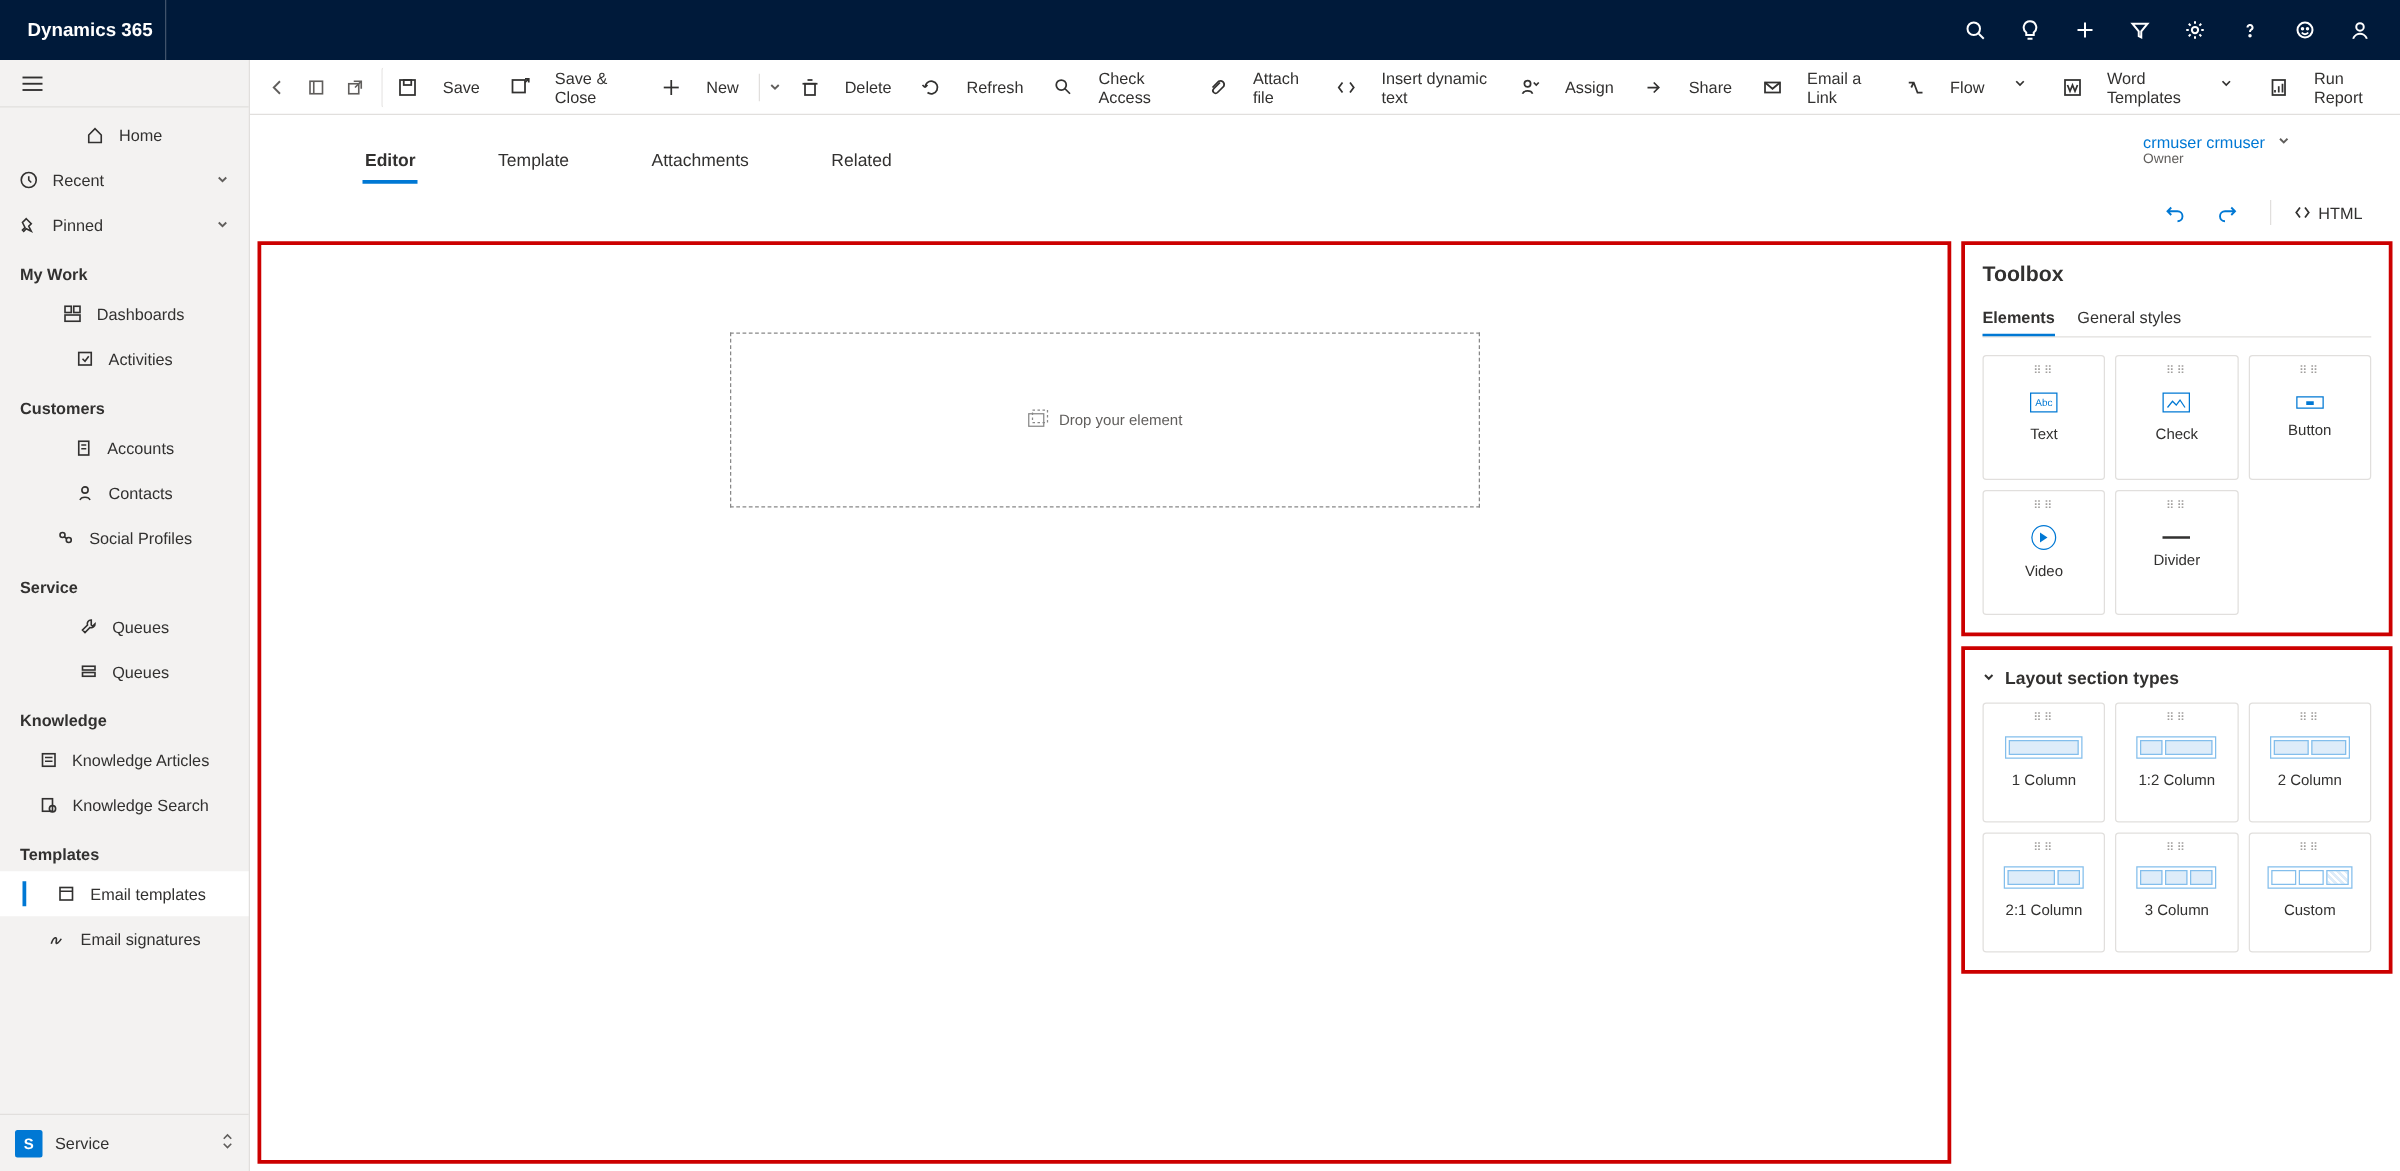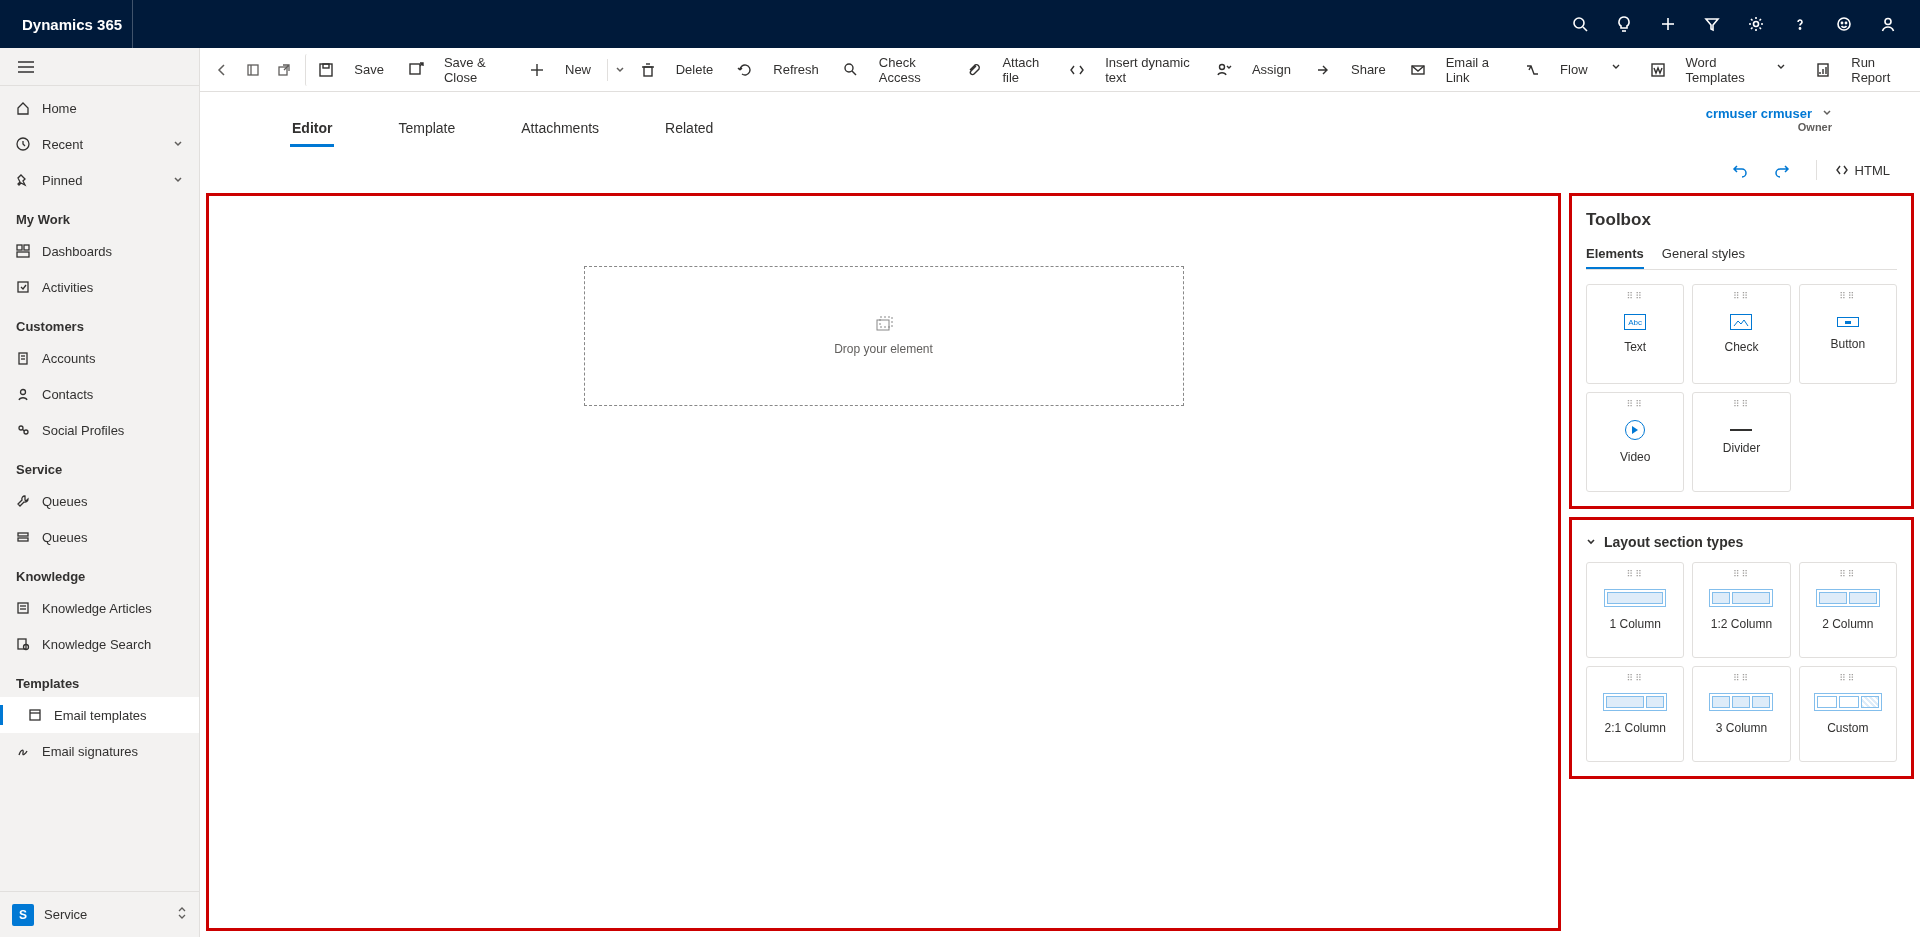--- a/index.html
+++ b/index.html
@@ -13,62 +13,62 @@
 .topbar-icons .ticon { width: 40px; height: 48px; display:flex; align-items:center; justify-content:center; cursor:pointer; }
 .topbar-icons .ticon svg { stroke:#fff; fill:none; stroke-width:1.6; }
 
 
 .layout { display: flex; height: calc(937px - 48px); }
 
 
 .leftnav { width: 200px; background: #f3f2f1; border-right: 1px solid #e1dfdd; display:flex; flex-direction:column; }
 .hamburger { height: 38px; display:flex; align-items:center; padding-left:18px; border-bottom:1px solid #e1dfdd;}
 .nav-scroll { flex:1; overflow:hidden; padding-top:4px; }
-.nav-item { display:flex; align-items:center; height: 36px; padding: 0 16px; cursor:pointer; gap:12px; font-size:13px; color:#323130; }
+.nav-item { display:flex; align-items:center; height: 36px; padding: 0 16px; cursor:pointer; gap:12px; font-size:13px; color:#323130;justify-content:center; }
 .nav-item.selected { background: #fff; }
 .nav-item.selected::before { content:""; width:3px; height:20px; background:#0078d4; margin-left:-16px; margin-right:13px; }
 .nav-item .chev { margin-left:auto; }
 .nav-group { font-size:13px; font-weight:600; padding: 14px 16px 6px; color:#323130; }
 .area-picker { height: 46px; border-top:1px solid #e1dfdd; display:flex; align-items:center; padding:0 12px; gap:10px; }
 .area-badge { width:22px; height:22px; background:#0078d4; color:#fff; display:flex; align-items:center; justify-content:center; font-size:12px; border-radius:2px; font-weight:600; }
 .area-picker .updown { margin-left:auto; }
 
 
 .main { flex:1; display:flex; flex-direction:column; }
 .cmdbar { height:44px; border-bottom:1px solid #e1dfdd; display:flex; align-items:center; padding:0 8px; gap:4px; font-size:13px; }
 .cmd { display:flex; align-items:center; gap:20px; height:32px; padding:0 10px; cursor:pointer; border-radius:2px; }
 .cmd svg { width:16px; height:16px; stroke:#323130; fill:none; stroke-width:1.4; }
 .cmd.sep { border-left:1px solid #e1dfdd; margin-left:4px; padding-left:12px; }
 .iconbtn { width:32px; height:32px; display:flex; align-items:center; justify-content:center; cursor:pointer; border-radius:2px; }
 .caret { width:14px; display:flex; align-items:center; justify-content:center; }
 
 
 .record-header { display:flex; align-items:flex-start; padding: 14px 28px 0 28px; }
 .rec-title { font-size:14px; font-weight:400; color:#323130; padding:8px 0 4px 60px; }
-.owner-block { margin-left:auto; text-align:right; padding-right:60px;font-weight:bold; }
+.owner-block { margin-left:auto; text-align:left; padding-right:60px; }
 .owner-link { color:#0078d4; font-size:13px; }
 .owner-label { font-size:11px; color:#605e5c; }
 .owner-row { display:flex; align-items:center; gap:10px; }
 
 
 .tabs { display:flex; gap:22px; padding: 6px 0 0 28px; border-bottom: none; margin-left: -6px;}
 .tab { padding: 8px 2px; font-size:14px; cursor:pointer; color:#323130;margin-left:40px; }
 .tab.active { font-weight:600; border-bottom:3px solid #0078d4; }
 
 
 .editor-actions { height:46px; display:flex; align-items:center; justify-content:flex-end; padding-right:30px; gap:14px; border-bottom: none;}
 .editor-actions .sep { width:1px; height:20px; background:#e1dfdd; margin:0 4px;}
 .html-btn { display:flex; align-items:center; gap:6px; font-size:13px; color:#323130; cursor:pointer;}
 .undo-redo { display:flex; gap:10px;}
 .undo-redo svg { stroke:#0078d4; }
 
 
 .workspace { flex:1; display:flex; padding: 0 6px 6px 6px; gap:8px; }
 .canvas-wrap { flex:1; border:3px solid #c00; padding: 0; position:relative; background:#fff; }
-.dropzone { width:600px; height:140px; border:1px dashed #888; margin: 70px auto 0; display:flex; flex-direction:column; align-items:center; justify-content:center; gap:8px; color:#605e5c; font-size:12px; }
+.dropzone { width:600px; height:140px; border:1px dashed #888; margin: 70px auto 0; display:flex; flex-direction:row; align-items:center; justify-content:center; gap:8px; color:#605e5c; font-size:12px; }
 .dropzone svg { width:18px; height:18px; stroke:#888; fill:none; }
 
 .side-panels { width:345px; display:flex; flex-direction:column; gap:8px; }
 .panel { border:3px solid #c00; background:#fff; padding:14px 14px; }
 .panel h3 { font-size:17px; font-weight:600; margin-bottom:10px; }
 .panel-tabs { display:flex; gap:18px; border-bottom:1px solid #e1dfdd; margin-bottom:14px; }
 .panel-tab { padding:6px 0; font-size:13px; cursor:pointer; }
 .panel-tab.active { font-weight:600; border-bottom:2px solid #0078d4; }
 .grid3 { display:grid; grid-template-columns: repeat(3, 1fr); gap:8px; }
 .tool { border:1px solid #e1dfdd; border-radius:3px; height:100px; display:flex; flex-direction:column; align-items:center; justify-content:center; gap:10px; cursor:grab; font-size:12px; position:relative; }

